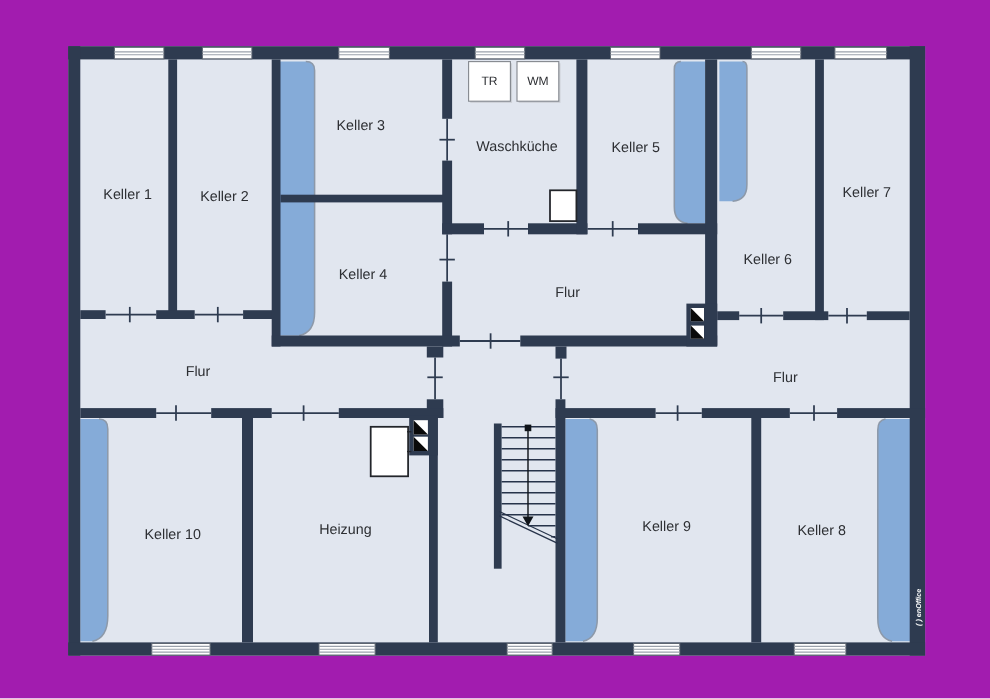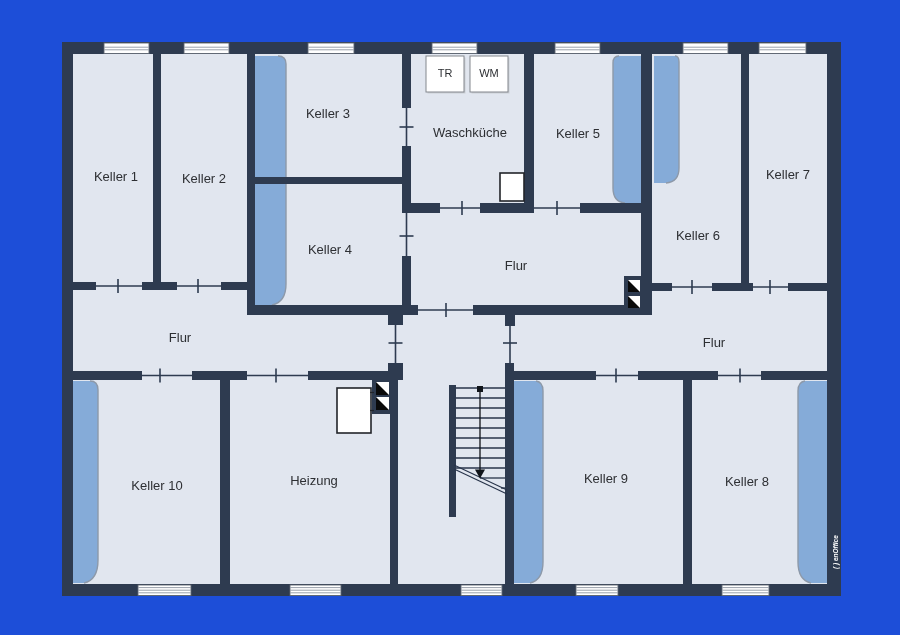--- a/index.html
+++ b/index.html
@@ -1,16 +1,16 @@
 <!DOCTYPE html>
 <html><head>
 <meta charset="utf-8">
 <style>
   html,body{margin:0;padding:0;background:#ffffff;}
-  .page{position:relative;width:900px;height:635px;background:#1d4ed8;font-family:"Liberation Sans",sans-serif;}
+  .page{position:relative;width:900px;height:635px;background:#a21caf;font-family:"Liberation Sans",sans-serif;}
   svg{position:absolute;left:0;top:0;}
   text{font-family:"Liberation Sans",sans-serif;fill:#2d2f33;}
 </style>
 </head>
 <body>
 <div class="page">
 <svg width="900" height="635" viewBox="0 0 900 635">
 
   <rect x="62" y="42" width="779" height="554" fill="#e1e6ef"></rect>
 

